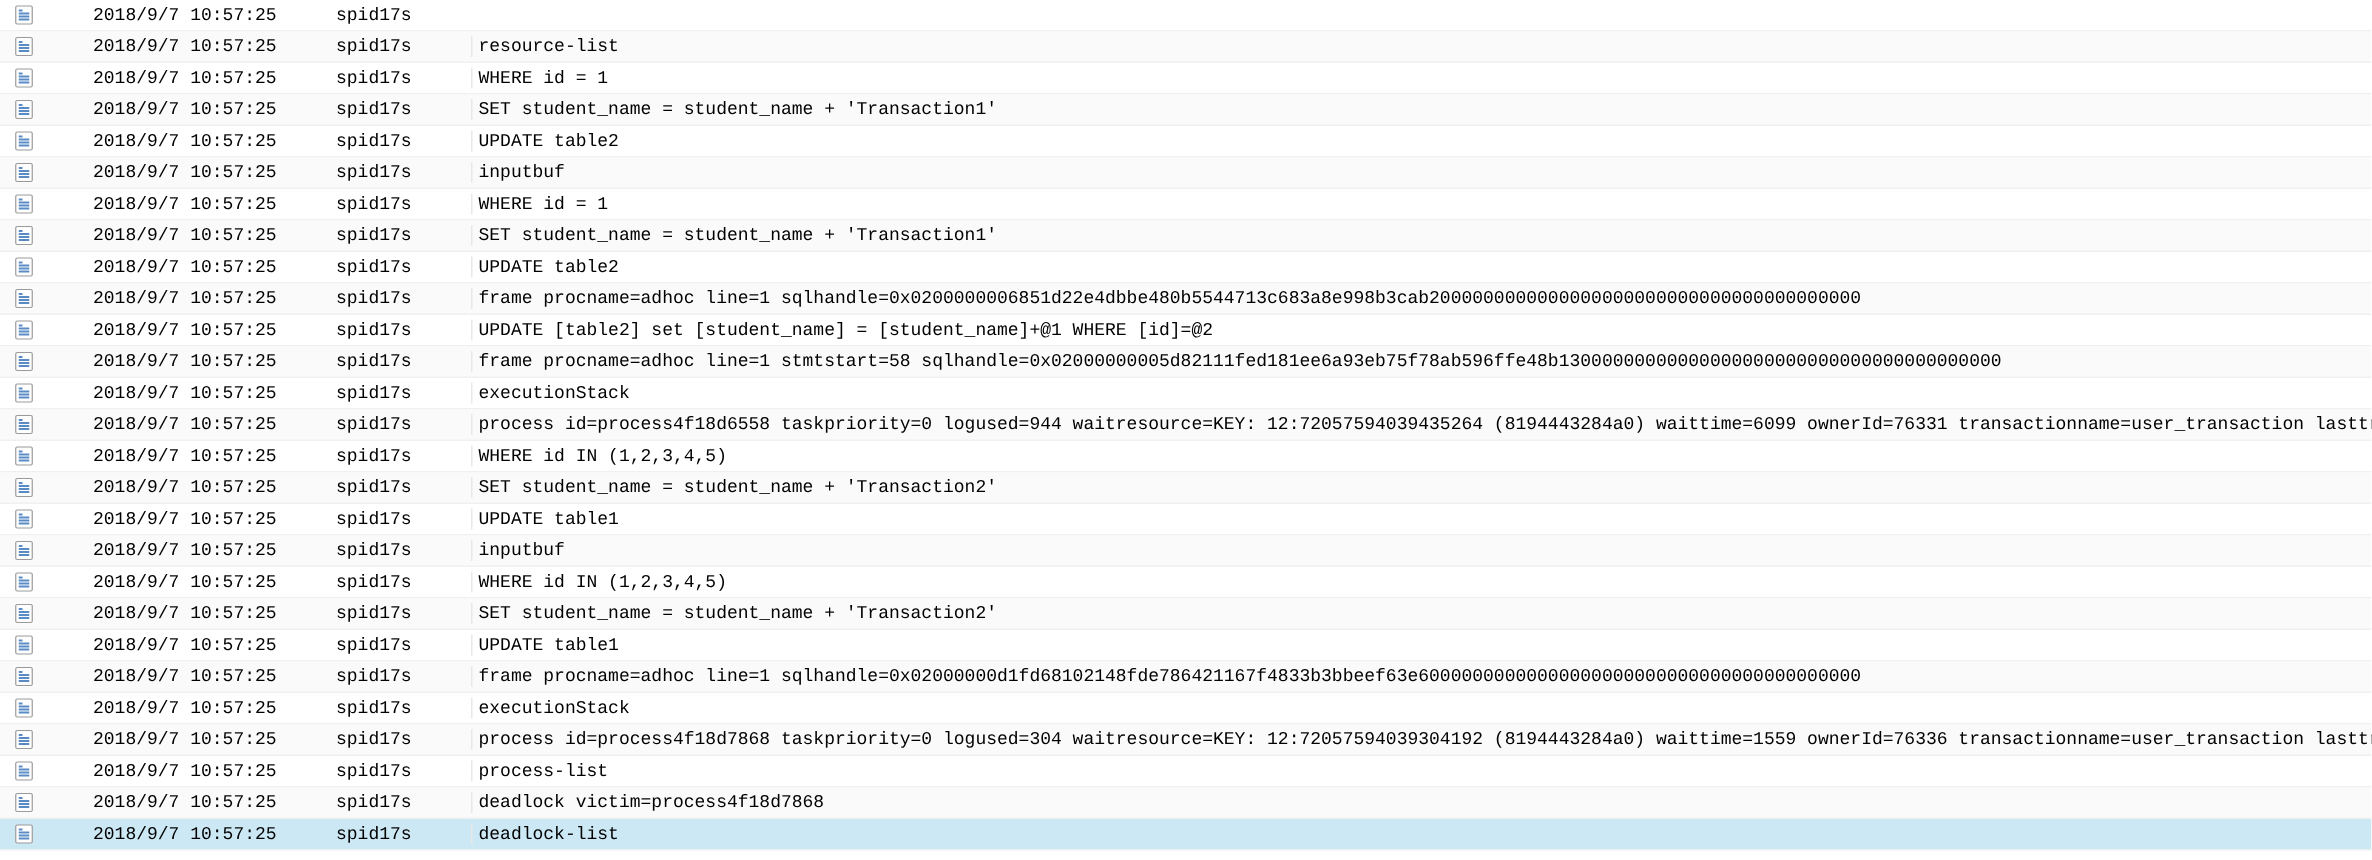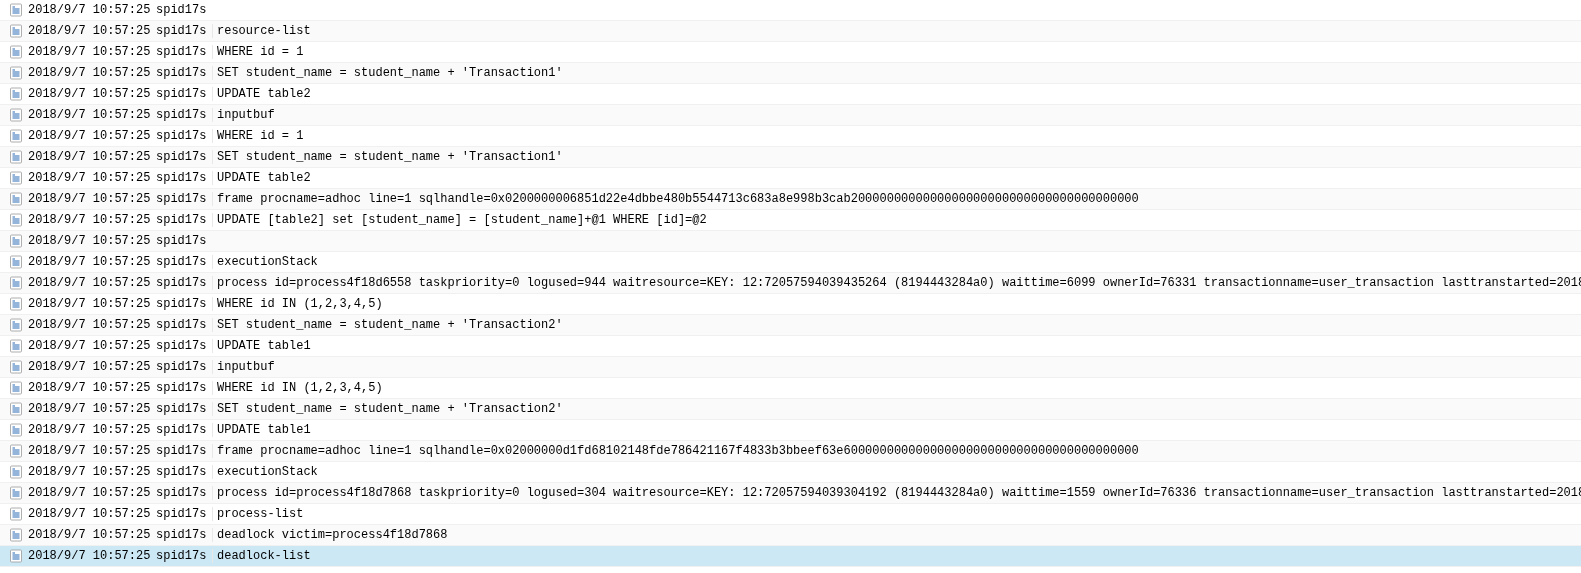--- a/index.html
+++ b/index.html
@@ -9,20 +9,21 @@
       background: #fff;
       white-space: nowrap;
       overflow-x: auto;
     }
     .log-row {
       display: flex;
       align-items: center;
       height: 21px;
       border-bottom: 1px solid #f0f0f0;
       padding-left: 4px;
+      gap: 34px;
     }
     .log-row:nth-child(even) {
       background: #fafafa;
     }
     .log-row.selected {
       background: #cce8f5;
     }
     .cell-icon {
       width: 24px;
       display: flex;
@@ -239,20 +240,21 @@
   <rect x="1.5" y="1" width="11" height="12" rx="1" fill="#fefefe" stroke="#9a9a9a" stroke-width="0.8"></rect>
   <line x1="3.5" y1="4" x2="6" y2="4" stroke="#5b8bc5" stroke-width="1.3"></line>
   <line x1="3.5" y1="6" x2="10.5" y2="6" stroke="#5b8bc5" stroke-width="1.3"></line>
   <line x1="3.5" y1="8" x2="10.5" y2="8" stroke="#5b8bc5" stroke-width="1.3"></line>
   <line x1="3.5" y1="10" x2="10.5" y2="10" stroke="#5b8bc5" stroke-width="1.3"></line>
 </svg>
         </span>
       </div>
       <div class="cell-date">2018/9/7 10:57:25</div>
       <div class="cell-source">spid17s</div>
+      <div class="cell-message">frame procname=adhoc line=1 stmtstart=58 sqlhandle=0x02000000005d82111fed181ee6a93eb75f78ab596ffe48b13000000000000000000000000000000000000000</div>
     </div>
     <div class="log-row">
       <div class="cell-icon">
         <span class="info-icon">
           <svg width="14" height="14" viewBox="0 0 14 14">
   <rect x="1.5" y="1" width="11" height="12" rx="1" fill="#fefefe" stroke="#9a9a9a" stroke-width="0.8"></rect>
   <line x1="3.5" y1="4" x2="6" y2="4" stroke="#5b8bc5" stroke-width="1.3"></line>
   <line x1="3.5" y1="6" x2="10.5" y2="6" stroke="#5b8bc5" stroke-width="1.3"></line>
   <line x1="3.5" y1="8" x2="10.5" y2="8" stroke="#5b8bc5" stroke-width="1.3"></line>
   <line x1="3.5" y1="10" x2="10.5" y2="10" stroke="#5b8bc5" stroke-width="1.3"></line>

